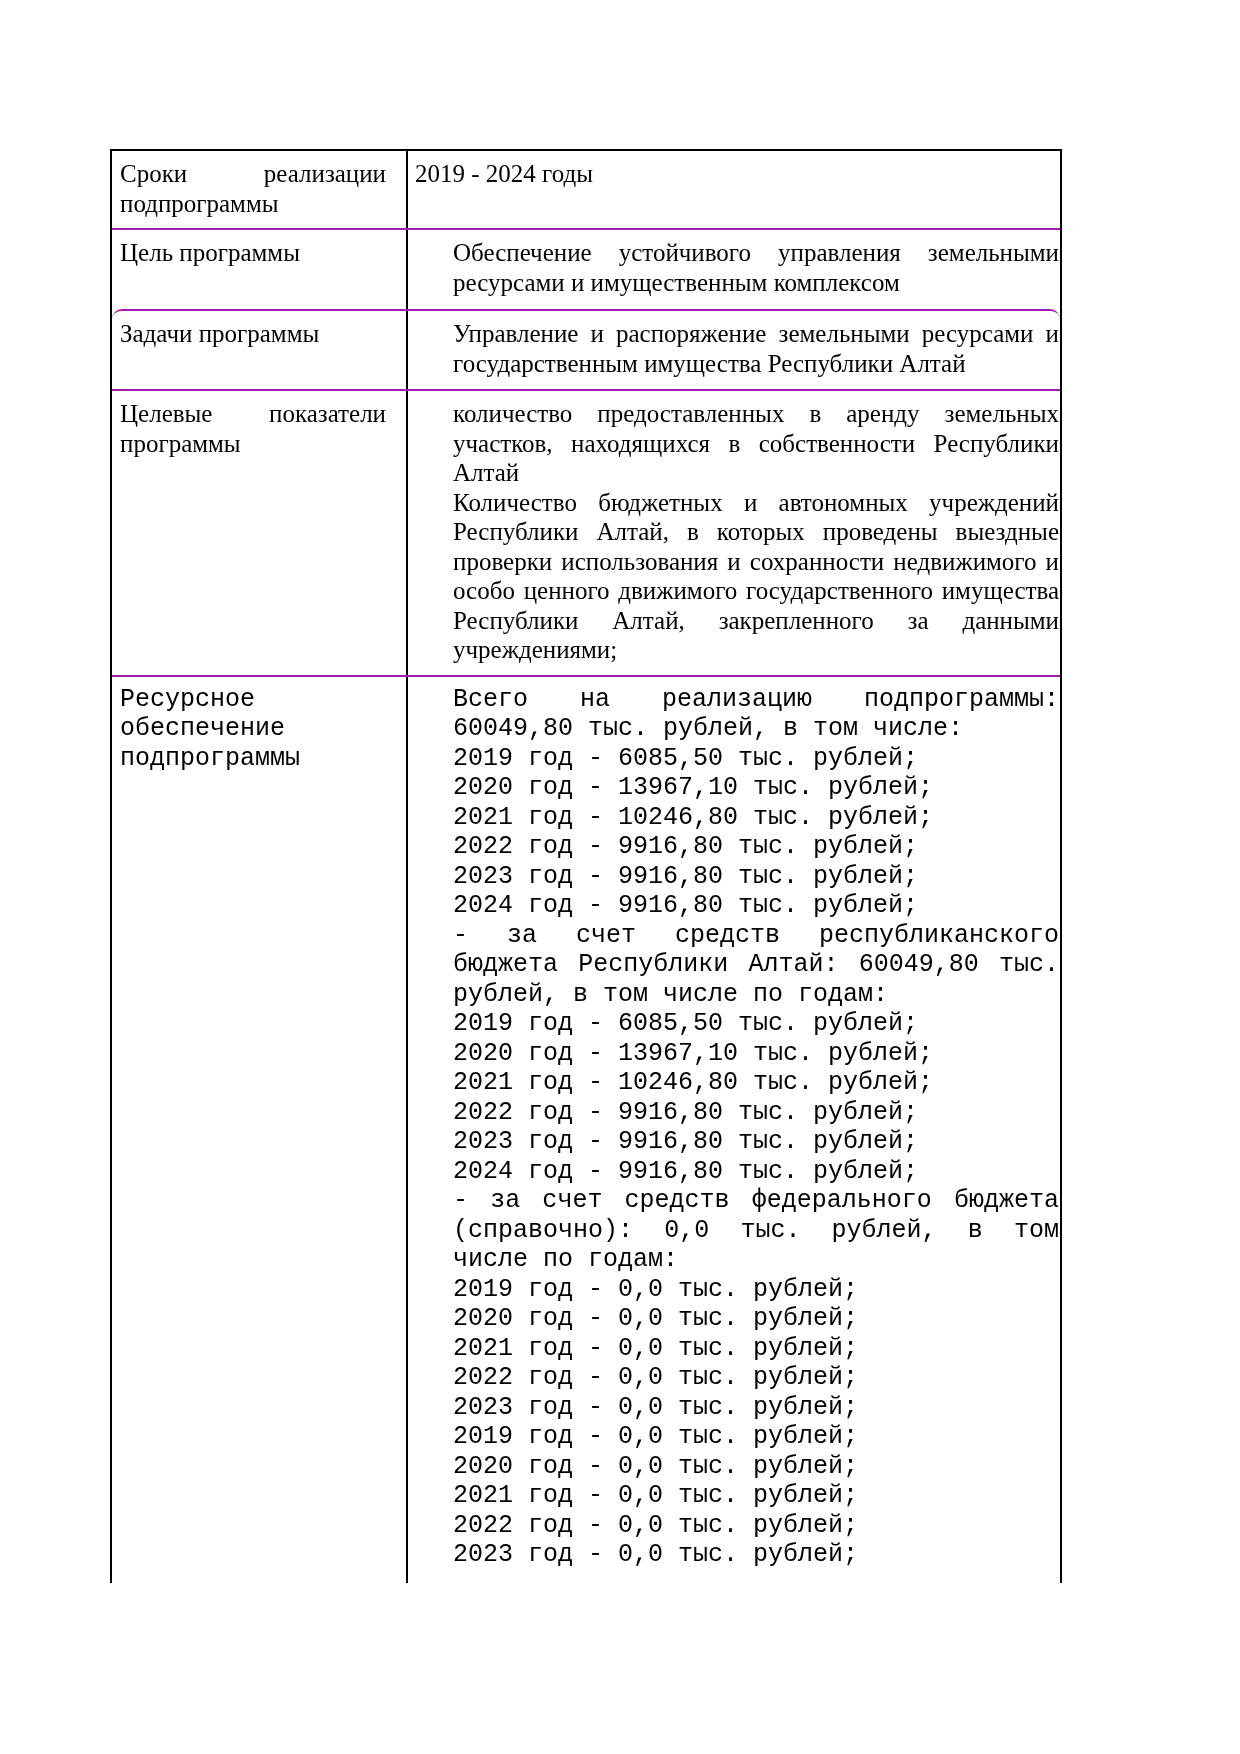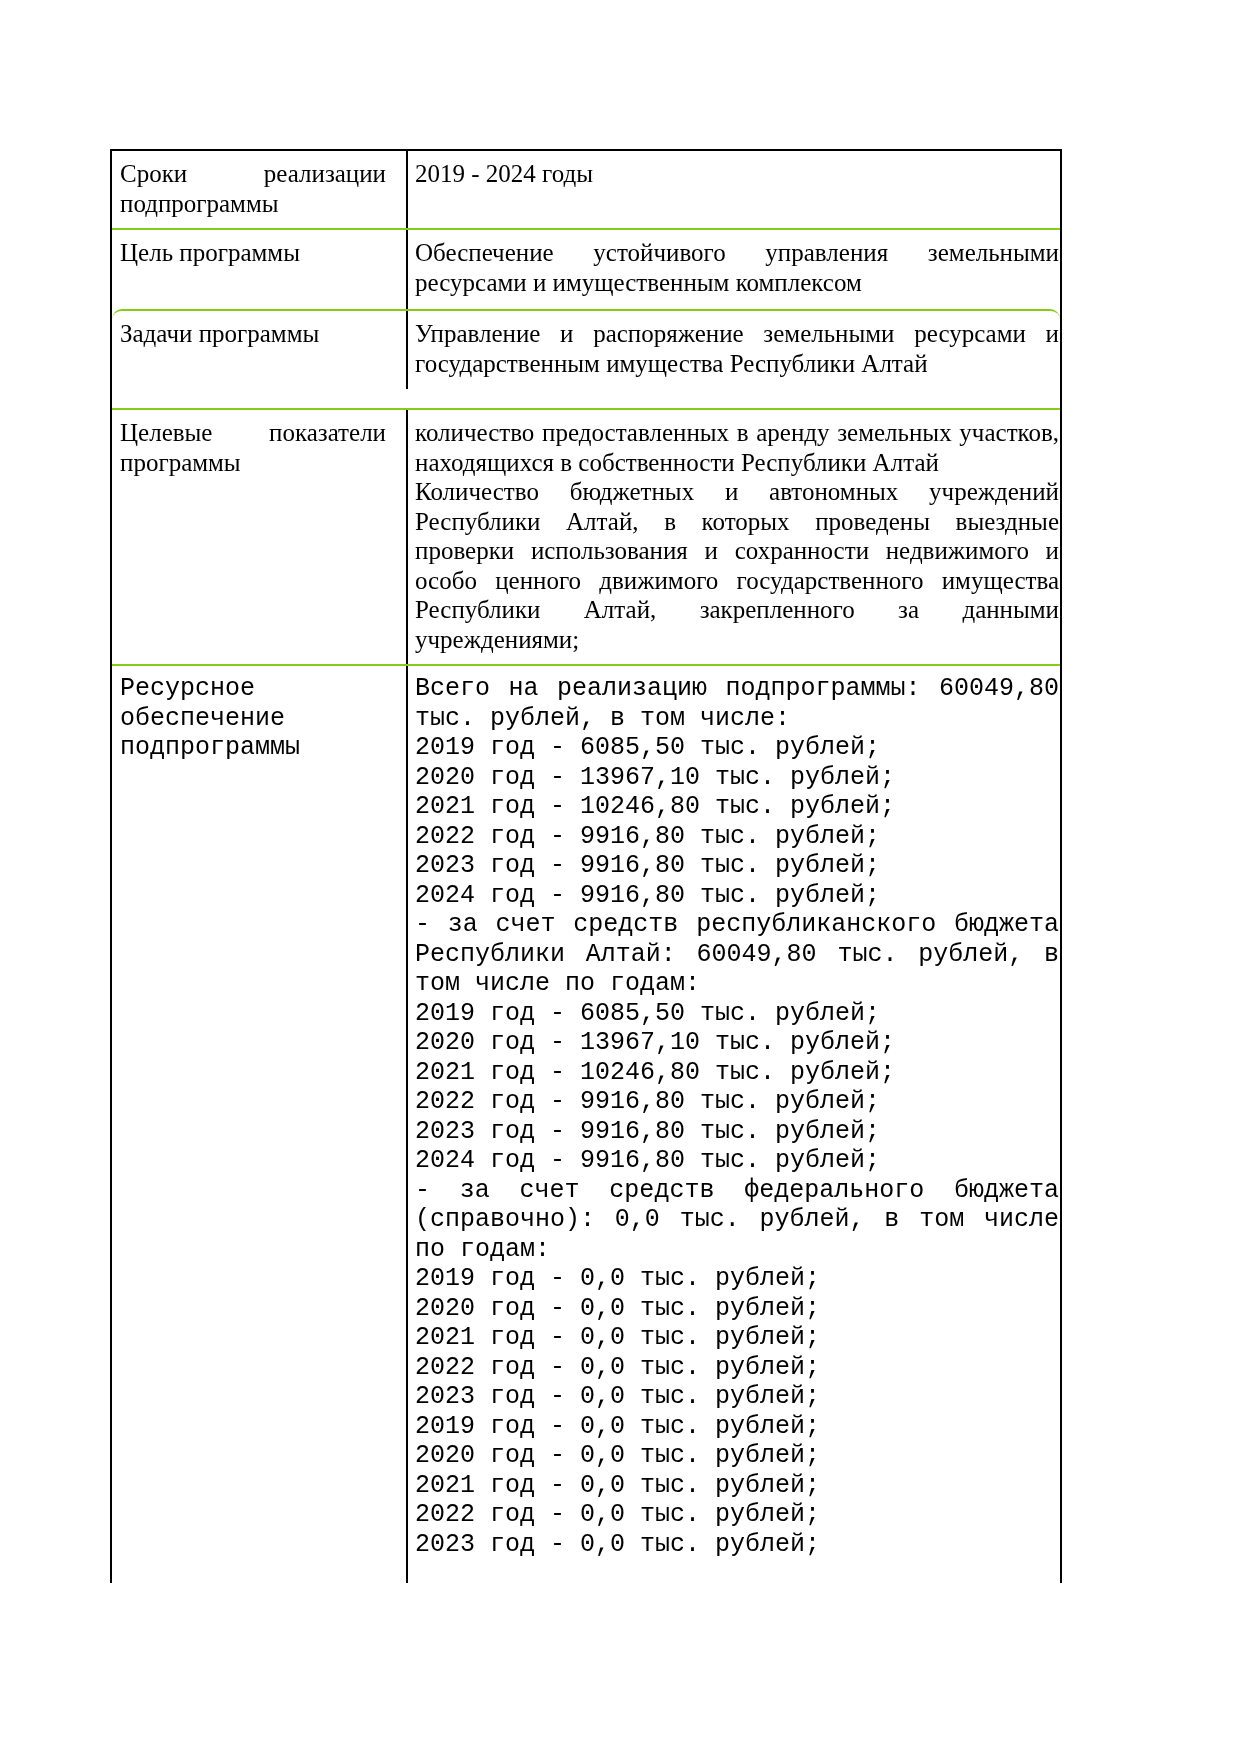--- a/index.html
+++ b/index.html
@@ -33,26 +33,27 @@
     box-sizing: border-box;
     border: 2px solid #000000;
     border-bottom: none;
     background: #ffffff;
   }
   .trow {
     display: flex;
     box-sizing: border-box;
   }
   .trow + .trow {
-    border-top: 2px solid #84cc16;
+    border-top: 2px solid #a21caf;
+    gap: 38px;
   }
   .trow:nth-child(1) { min-height: 77px; }
   .trow:nth-child(2) { min-height: 81px; }
   .trow:nth-child(3) { min-height: 80px; border-radius: 10px; }
-  .trow:nth-child(4) { min-height: 249px; margin-top: 19px; }
+  .trow:nth-child(4) { min-height: 249px; }
   .trow:nth-child(5) { min-height: 1000px; font-family: Liberation Mono, monospace; }
   .cell {
     box-sizing: border-box;
     font-size: 25px;
     line-height: 29.5px;
     text-align: justify;
   }
   .label-cell {
     flex: none;
     width: 296px;

